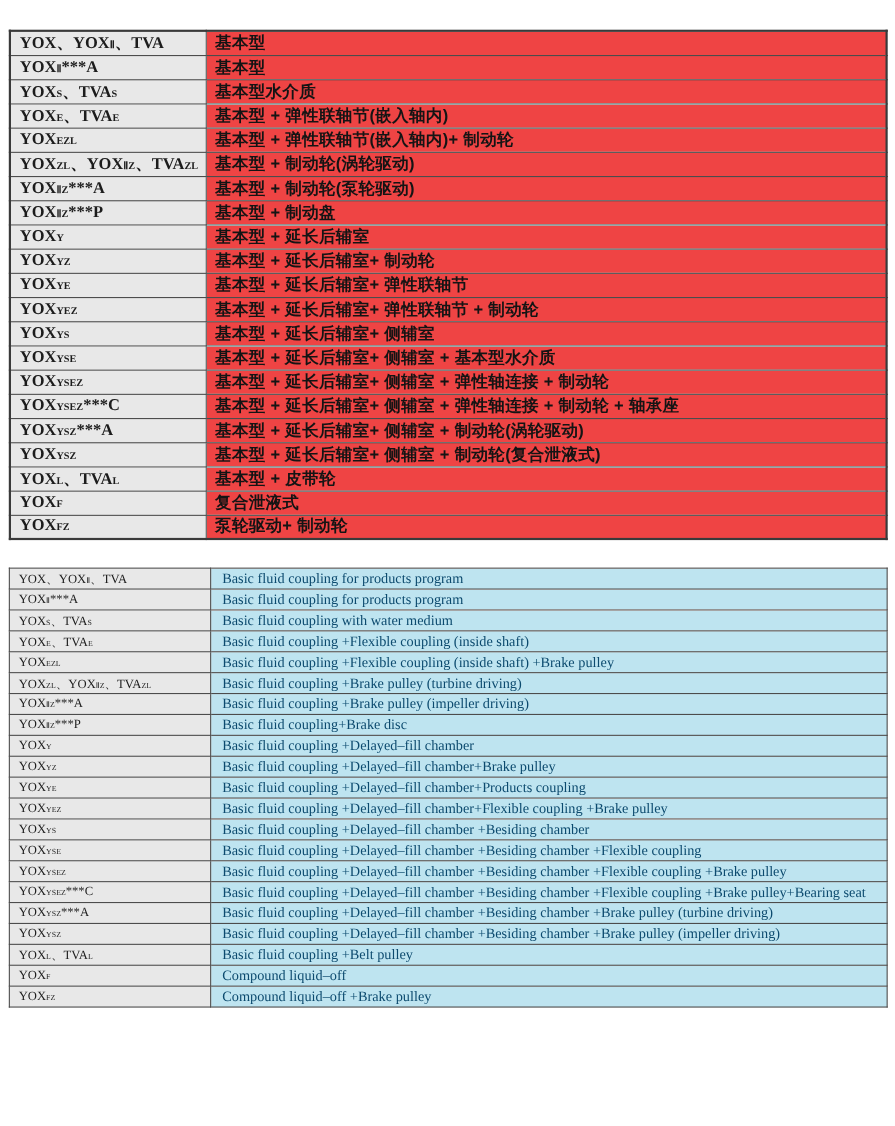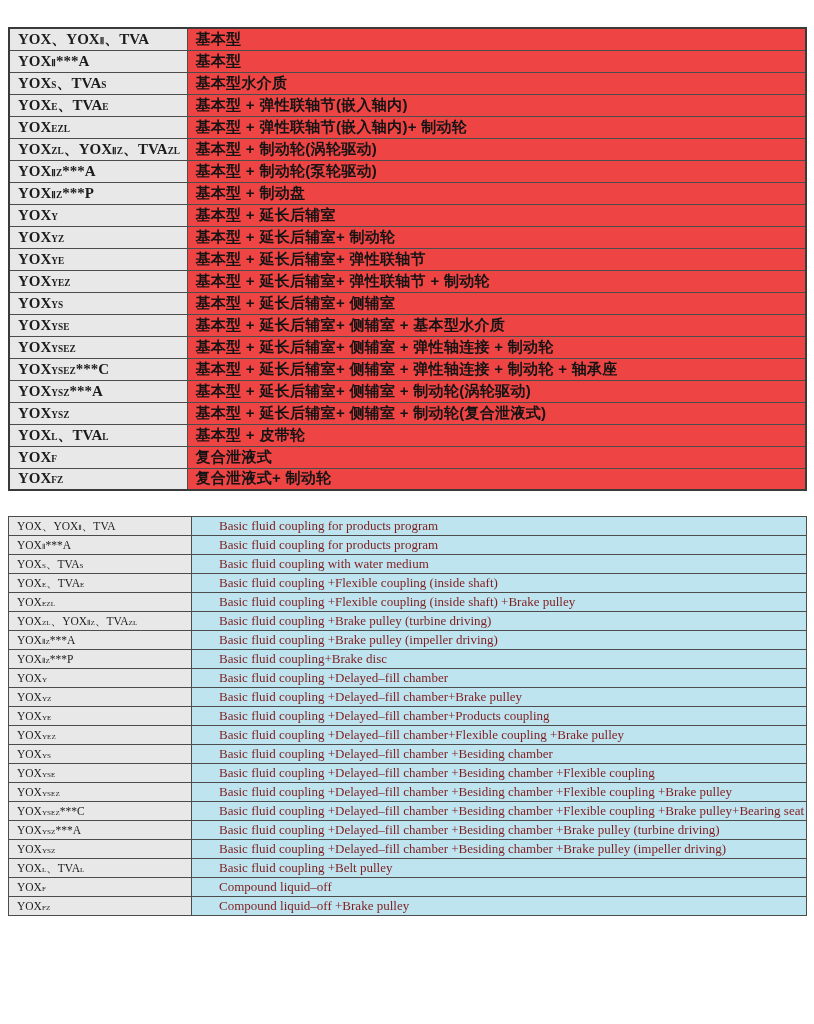--- a/index.html
+++ b/index.html
@@ -18,21 +18,21 @@
   
   .note{margin:9px 2px 0 2px;font-size:13.5px;line-height:1.55;color:#161616;white-space:normal;}
 
   
   .heading{margin:13px 0 8px 1px;font-size:21px;font-weight:bold;color:#1b6a9b;letter-spacing:.2px;}
 
   
   .en-table{border:1.5px solid #3a3a3a;}
   .en-table td{border:1px solid #4c4c4c;height:19px;padding:0 8px;vertical-align:middle;}
   .en-table td.model{width:183px;background:#e8e8e8;font-family:"Liberation Serif",serif;font-size:11.5px;color:#1c1c1c;}
-  .en-table td.desc{background:#bee4f0;font-family:"Liberation Serif",serif;font-size:13px;color:#7f1d1d;padding-left:27px;}
+  .en-table td.desc{background:#bee4f0;font-family:"Liberation Serif",serif;font-size:13px;color:#0c4a6e;padding-left:10px;}
 
   sub{font-size:.62em;vertical-align:baseline;line-height:0;letter-spacing:0;}
 </style>
 </head>
 <body>
 
 <div class="page">
 
   <table class="cn-table">
     <tbody>
@@ -111,21 +111,21 @@
         <tr>
           <td class="model">YOX<sub>L</sub>、TVA<sub>L</sub></td>
           <td class="desc">基本型 + 皮带轮</td>
         </tr>
         <tr>
           <td class="model">YOX<sub>F</sub></td>
           <td class="desc">复合泄液式</td>
         </tr>
         <tr>
           <td class="model">YOX<sub>FZ</sub></td>
-          <td class="desc">复合泄液式+ 制动轮</td>
+          <td class="desc">泵轮驱动+ 制动轮</td>
         </tr>
       </tbody>
   </table>
 
 
 
   <table class="en-table">
     <tbody>
         <tr>
           <td class="model">YOX、YOX<sub>Ⅱ</sub>、TVA</td>

